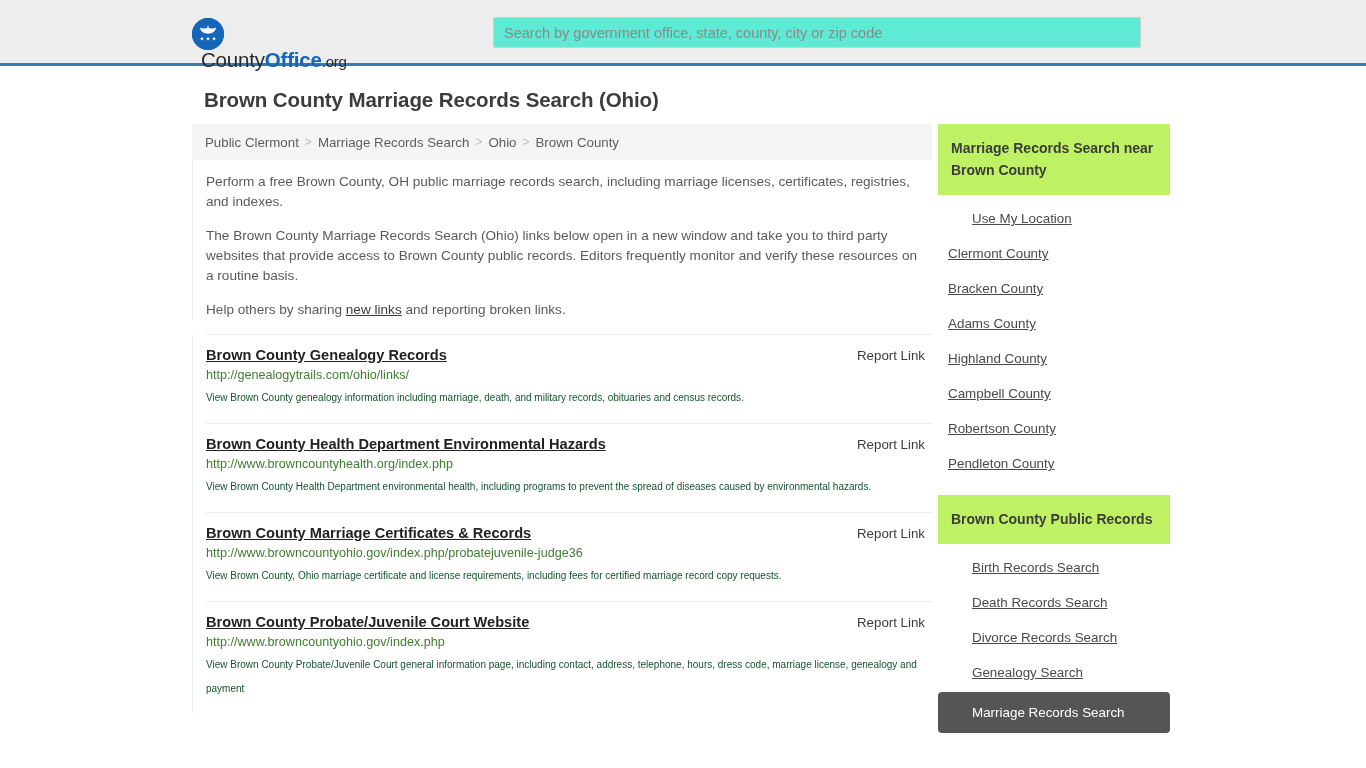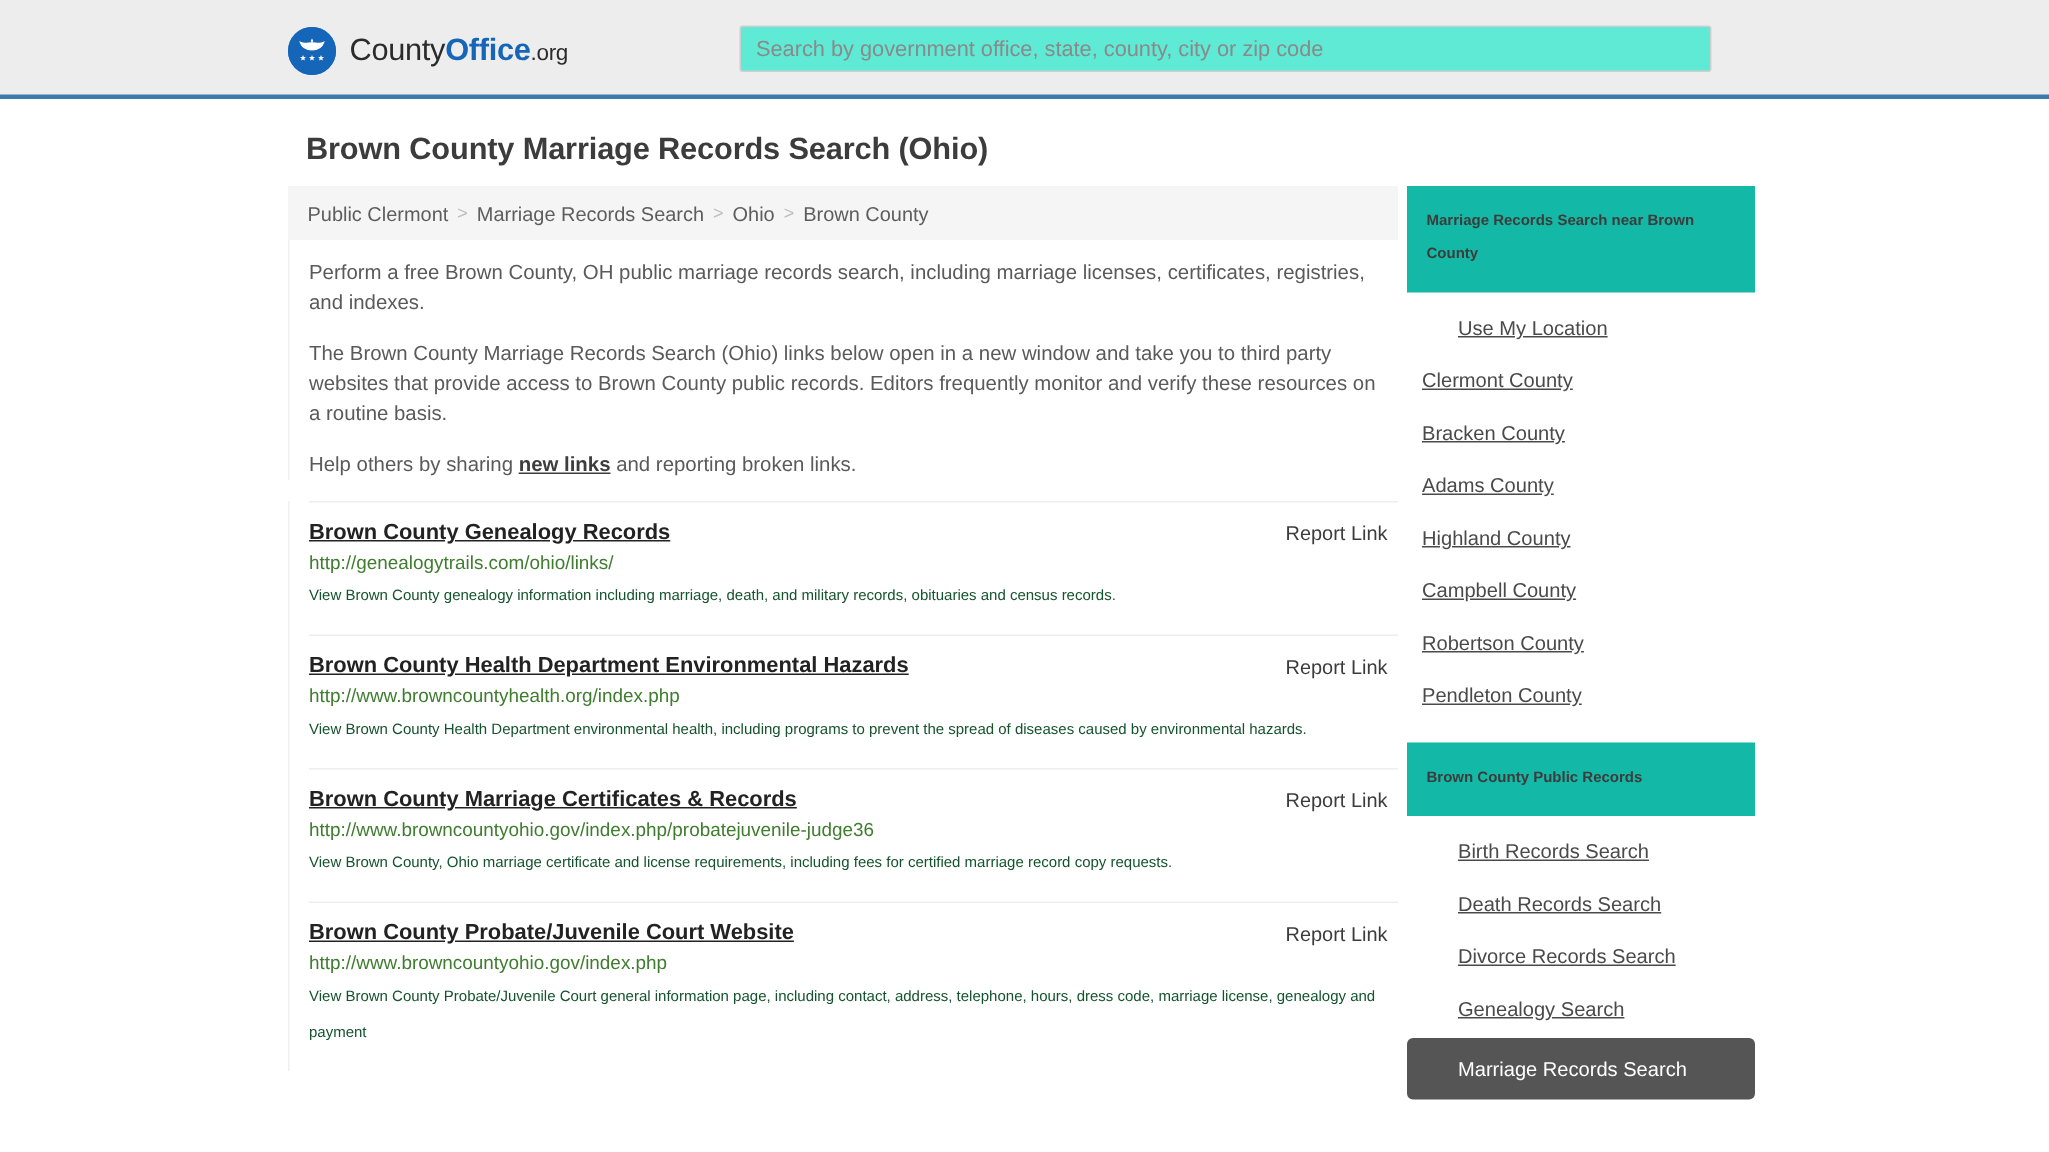--- a/index.html
+++ b/index.html
@@ -16,25 +16,26 @@
   .site-header {
     height: 66px;
     background: #ededed;
     border-bottom: 3px solid #3a7ab0;
     display: flex;
     align-items: center;
     position: relative;
   }
   .brand {
     display: flex;
-    align-items: center;
+    align-items: flex-start;
     position: absolute;
     left: 192px;
     top: 18px;
     text-decoration: none;
+    flex-direction: column;
   }
   .brand-mark {
     width: 32px; height: 32px;
     flex: 0 0 32px;
     border-radius: 50%;
     background: #1565b8;
     position: relative;
     display: block;
   }
   .brand-mark svg { display: block; }
@@ -124,21 +125,21 @@
   }
   .intro p {
     margin: 0 0 14px 0;
     font-size: 13.6px;
     line-height: 20px;
     color: #5a5a5a;
   }
   .intro p a {
     color: #3d3d3d;
     text-decoration: underline;
-    font-weight: bold;
+    font-weight: normal;
   }
 
   
   .results {
     border-left: 1px solid #f0f0f0;
     padding-left: 13px;
   }
   .result {
     padding: 12px 0 13px 0;
     border-top: 1px solid #eeeeee;
@@ -175,23 +176,23 @@
   .result-desc {
     margin: 4px 0 0 0;
     font-size: 10px;
     line-height: 24px;
     color: #14532d;
   }
 
   
   .panel { margin-bottom: 14px; }
   .panel-head {
-    background: #14b8a6;
+    background: #bef264;
     padding: 13px 13px 14px 13px;
-    font-size: 10px;
+    font-size: 14px;
     font-weight: bold;
     color: #3c3c3c;
     line-height: 22px;
   }
   .panel-body { padding-top: 6px; }
   .panel-link {
     display: block;
     font-size: 13.4px;
     color: #4a4a4a;
     text-decoration: underline;

